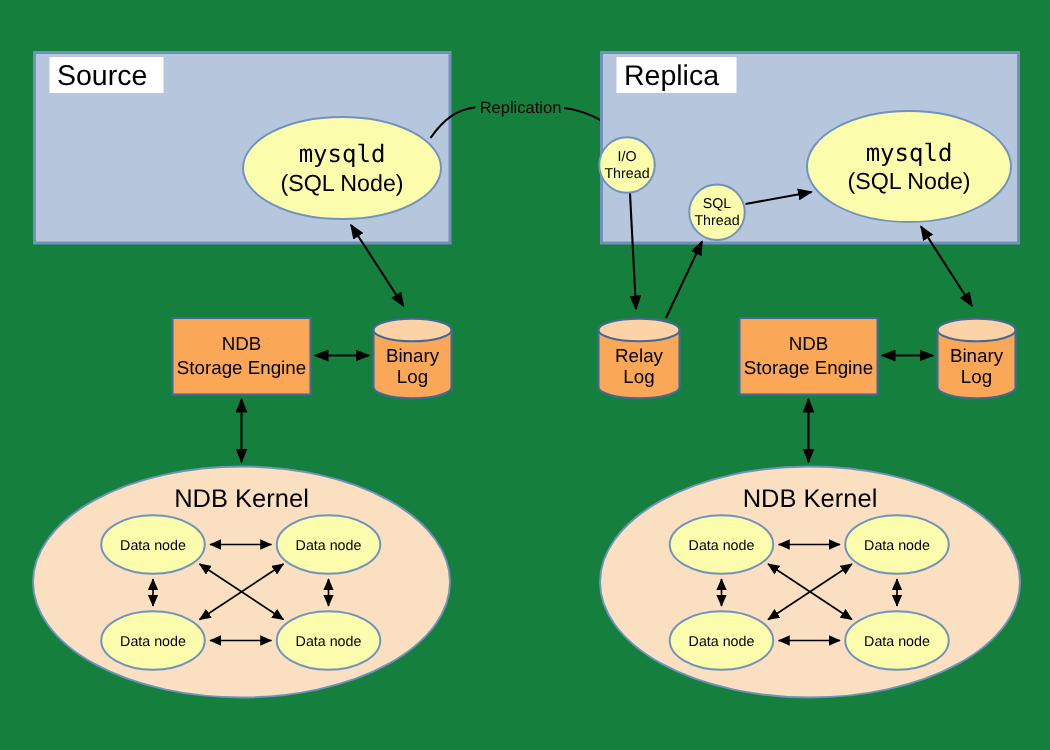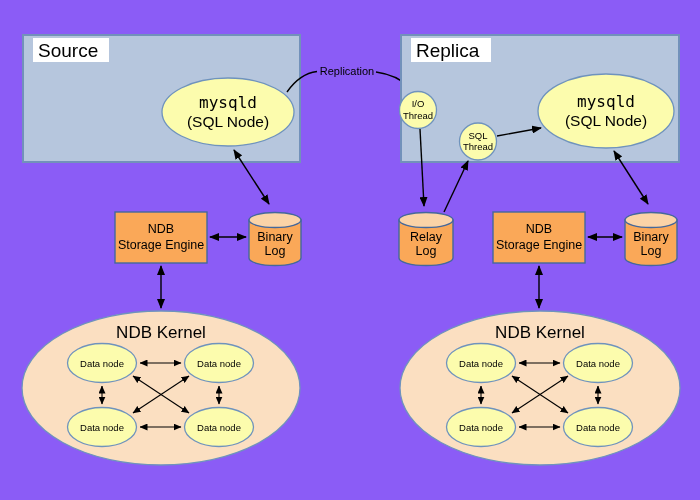--- a/index.html
+++ b/index.html
@@ -1,16 +1,16 @@
 <!DOCTYPE html>
 <html><head>
 <meta charset="utf-8">
 <style>
   html,body{margin:0;padding:0;background:#ffffff;}
-  .stage{position:relative;width:700px;height:500px;background:#8b5cf6;overflow:hidden;
+  .stage{position:relative;width:700px;height:500px;background:#15803d;overflow:hidden;
          font-family:"Liberation Sans",sans-serif;}
   svg{display:block;}
   text{fill:#000000;}
   .f-title {font-family:"Liberation Sans",sans-serif;font-size:19px;}
   .f-mono  {font-family:"DejaVu Sans Mono",monospace;font-size:16px;}
   .f-sub   {font-family:"Liberation Sans",sans-serif;font-size:15.5px;}
   .f-box   {font-family:"Liberation Sans",sans-serif;font-size:12.5px;}
   .f-kernel{font-family:"Liberation Sans",sans-serif;font-size:17px;}
   .f-node  {font-family:"Liberation Sans",sans-serif;font-size:9.5px;}
   .f-thread{font-family:"Liberation Sans",sans-serif;font-size:9.5px;}

